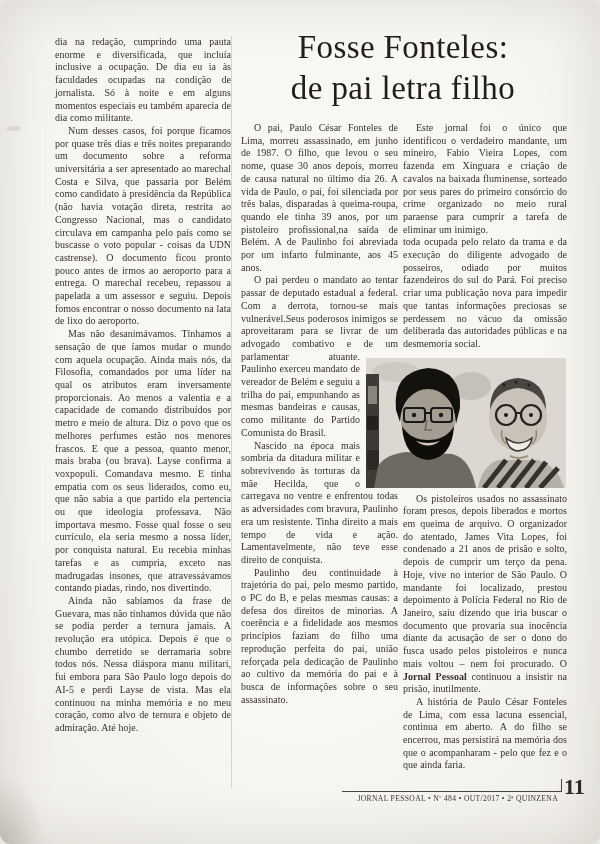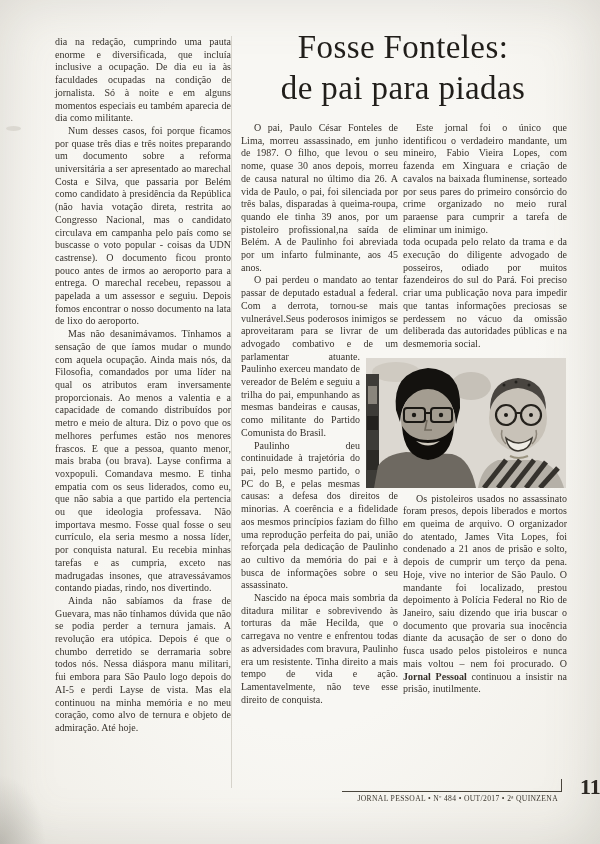--- a/index.html
+++ b/index.html
@@ -2,20 +2,21 @@
 <html lang="pt"><head>
 <meta charset="utf-8">
 <style>
   html,body{margin:0;padding:0;background:#e8e6e0;}
   .page{
     position:relative;width:600px;height:844px;overflow:hidden;
     background:radial-gradient(ellipse at 50% 40%, #f8f7f3 55%, #f2f0ea 88%, #ecebe4 100%);
     box-shadow:inset 0 0 55px rgba(110,104,94,.18);
     font-family:"Liberation Serif","DejaVu Serif",serif;
     color:#37322c;
+    border-radius:11px;
   }
   
   .title{
     position:absolute;left:240px;top:27px;width:326px;text-align:center;
     font-size:33px;line-height:41px;color:#211e1a;letter-spacing:.4px;
   }
   
   .col{position:absolute;font-size:10px;line-height:12.7px;}
   .col-left  {left:55px; top:36px; width:176px;}
   .col-middle{left:241px;top:122px;width:157px;}
@@ -29,21 +30,21 @@
   
   .photo-block{width:200px;height:130px;margin:7px 0 5px -37px;}
   .photo-block svg{display:block;}
   
   .footer-rule{position:absolute;left:342px;top:791px;width:220px;height:1px;background:#4a453c;}
   .footer-tick{position:absolute;left:561px;top:779px;width:1px;height:13px;background:#4a453c;}
   .footer-text{
     position:absolute;left:342px;top:794px;width:216px;text-align:right;
     font-size:7.6px;letter-spacing:.35px;color:#3c372f;white-space:nowrap;
   }
-  .page-number{position:absolute;left:564px;top:776px;font-size:22px;font-weight:bold;color:#2b2722;line-height:1;margin-left:16px;}
+  .page-number{position:absolute;left:564px;top:776px;font-size:22px;font-weight:bold;color:#2b2722;line-height:1;}
   
   .smudge-a{position:absolute;left:6px;top:126px;width:15px;height:5px;background:#dbd8d1;border-radius:50%;}
   .corner-shadow{position:absolute;left:0;bottom:0;width:46px;height:70px;
     background:radial-gradient(ellipse at 0 100%, rgba(100,95,86,.28), transparent 70%);}
 </style>
 </head>
 <body>
 
 <div class="page">
 
@@ -53,28 +54,28 @@
 
   <div class="col col-left" lang="pt">
       <p class="para"><span>dia na redação, cumprindo uma pauta enorme e diversificada, que incluía inclusive a ocupação. De dia eu ia às faculdades ocupadas na condição de jornalista. Só à noite e em alguns momentos especiais eu também aparecia de dia como militante.</span></p>
       <p class="para indent"><span>Num desses casos, foi porque ficamos por quase três dias e três noites preparando um documento sobre a reforma universitária a ser apresentado ao marechal Costa e Silva, que passaria por Belém como candidato à presidência da República (não havia votação direta, restrita ao Congresso Nacional, mas o candidato circulava em campanha pelo país como se buscasse o voto popular - coisas da UDN castrense). O documento ficou pronto pouco antes de irmos ao aeroporto para a entrega. O marechal recebeu, repassou a papelada a um assessor e seguiu. Depois fomos encontrar o nosso documento na lata de lixo do aeroporto.</span></p>
       <p class="para indent"><span>Mas não desanimávamos. Tínhamos a sensação de que íamos mudar o mundo com aquela ocupação. Ainda mais nós, da Filosofia, comandados por uma líder na qual os atributos eram inversamente proporcionais. Ao menos a valentia e a capacidade de comando distribuídos por metro e meio de altura. Diz o povo que os melhores perfumes estão nos menores frascos. E que a pessoa, quanto menor, mais braba (ou brava). Layse confirma a voxpopuli. Comandava mesmo. E tinha empatia com os seus liderados, como eu, que não sabia a que partido ela pertencia ou que ideologia professava. Não importava mesmo. Fosse qual fosse o seu currículo, ela seria mesmo a nossa líder, por conquista natural. Eu recebia minhas tarefas e as cumpria, exceto nas madrugadas insones, que atravessávamos contando piadas, rindo, nos divertindo.</span></p>
       <p class="para indent"><span>Ainda não sabíamos da frase de Guevara, mas não tínhamos dúvida que não se podia perder a ternura jamais. A revolução era utópica. Depois é que o chumbo derretido se derramaria sobre todos nós. Nessa diáspora manu militari, fui embora para São Paulo logo depois do AI-5 e perdi Layse de vista. Mas ela continuou na minha memória e no meu coração, como alvo de ternura e objeto de admiração. Até hoje.</span></p>
     </div>
 
   <header class="title">
     <div>Fosse Fonteles:</div>
-    <div>de pai para piadas</div>
+    <div>de pai letra filho</div>
   </header>
 
   <div class="col col-middle" lang="pt">
       <p class="para indent"><span>O pai, Paulo César Fonteles de Lima, morreu assassinado, em junho de 1987. O filho, que levou o seu nome, quase 30 anos depois, morreu de causa natural no último dia 26. A vida de Paulo, o pai, foi silenciada por três balas, disparadas à queima-roupa, quando ele tinha 39 anos, por um pistoleiro profissional,na saída de Belém. A de Paulinho foi abreviada por um infarto fulminante, aos 45 anos.</span></p>
       <p class="para indent"><span>O pai perdeu o mandato ao tentar passar de deputado estadual a federal. Com a derrota, tornou-se mais vulnerável.Seus poderosos inimigos se aproveitaram para se livrar de um advogado combativo e de um parlamentar atuante. </span><span class="photo-wrap-spacer"></span><span>Paulinho exerceu mandato de vereador de Belém e seguiu a trilha do pai, empunhando as mesmas bandeiras e causas, como militante do Partido Comunista do Brasil.</span></p>
+      <p class="para indent"><span>Nascido na época mais sombria da ditadura militar e sobrevivendo às torturas da mãe Hecilda, que o carregava no ventre e enfrentou todas as adversidades com bravura, Paulinho era um resistente. Tinha direito a mais tempo de vida e ação. Lamentavelmente, não teve esse direito de conquista.</span></p>
       <p class="para indent"><span>Paulinho deu continuidade à trajetória do pai, pelo mesmo partido, o PC do B, e pelas mesmas causas: a defesa dos direitos de minorias. A coerência e a fidelidade aos mesmos princípios faziam do filho uma reprodução perfeita do pai, união reforçada pela dedicação de Paulinho ao cultivo da memória do pai e à busca de informações sobre o seu assassinato.</span></p>
-      <p class="para indent"><span>Nascido na época mais sombria da ditadura militar e sobrevivendo às torturas da mãe Hecilda, que o carregava no ventre e enfrentou todas as adversidades com bravura, Paulinho era um resistente. Tinha direito a mais tempo de vida e ação. Lamentavelmente, não teve esse direito de conquista.</span></p>
     </div>
 
   <div class="col col-right">
     <div lang="pt">
         <p class="para indent"><span>Este jornal foi o único que identificou o verdadeiro mandante, um mineiro, Fabio Vieira Lopes, com fazenda em Xinguara e criação de cavalos na baixada fluminense, sorteado por seus pares do primeiro consórcio do crime organizado no meio rural paraense para cumprir a tarefa de eliminar um inimigo.</span></p>
         <p class="para"><span>toda ocupada pelo relato da trama e da execução do diligente advogado de posseiros, odiado por muitos fazendeiros do sul do Pará. Foi preciso criar uma publicação nova para impedir que tantas informações preciosas se perdessem no vácuo da omissão deliberada das autoridades públicas e na desmemoria social.</span></p>
       </div>
 
     <div class="photo-block">
       <svg viewBox="0 0 200 130" width="200" height="130">
@@ -117,20 +118,21 @@
         <circle cx="165" cy="57" r="2" fill="#1c1a16"></circle>
         <path d="M136 72 Q134 80 140 86" fill="none" stroke="#8d867a" stroke-width="1.5"></path>
         <path d="M170 72 Q172 80 166 86" fill="none" stroke="#8d867a" stroke-width="1.5"></path>
         <path d="M140 80 Q152 90 166 80 Q164 92 152 93 Q142 92 140 80 Z" fill="#efece5" stroke="#3a362f" stroke-width="1.5"></path>
         <path d="M144 98 Q152 102 162 98" stroke="#9a937f" stroke-width="2" fill="none"></path>
       </svg>
     </div>
 
     <div lang="pt">
         <p class="para indent"><span>Os pistoleiros usados no assassinato foram presos, depois liberados e mortos em queima de arquivo. O organizador do atentado, James Vita Lopes, foi condenado a 21 anos de prisão e solto, depois de cumprir um terço da pena. Hoje, vive no interior de São Paulo. O mandante foi localizado, prestou depoimento à Polícia Federal no Rio de Janeiro, saiu dizendo que iria buscar o documento que provaria sua inocência diante da acusação de ser o dono do fusca usado pelos pistoleiros e nunca mais voltou – nem foi procurado. O </span><span class="bold">Jornal Pessoal</span><span> continuou a insistir na prisão, inutilmente.</span></p>
+        <p class="para indent"><span>A história de Paulo César Fonteles de Lima, com essa lacuna essencial, continua em aberto. A do filho se encerrou, mas persistirá na memória dos que o acompanharam - pelo que fez e o que ainda faria.</span></p>
       </div>
   </div>
 
   <div class="footer-rule"></div>
   <div class="footer-tick"></div>
   <div class="footer-text">JORNAL PESSOAL • Nº 484 • OUT/2017 • 2ª QUINZENA</div>
   <div class="page-number">11</div>
 
 </div>
 

